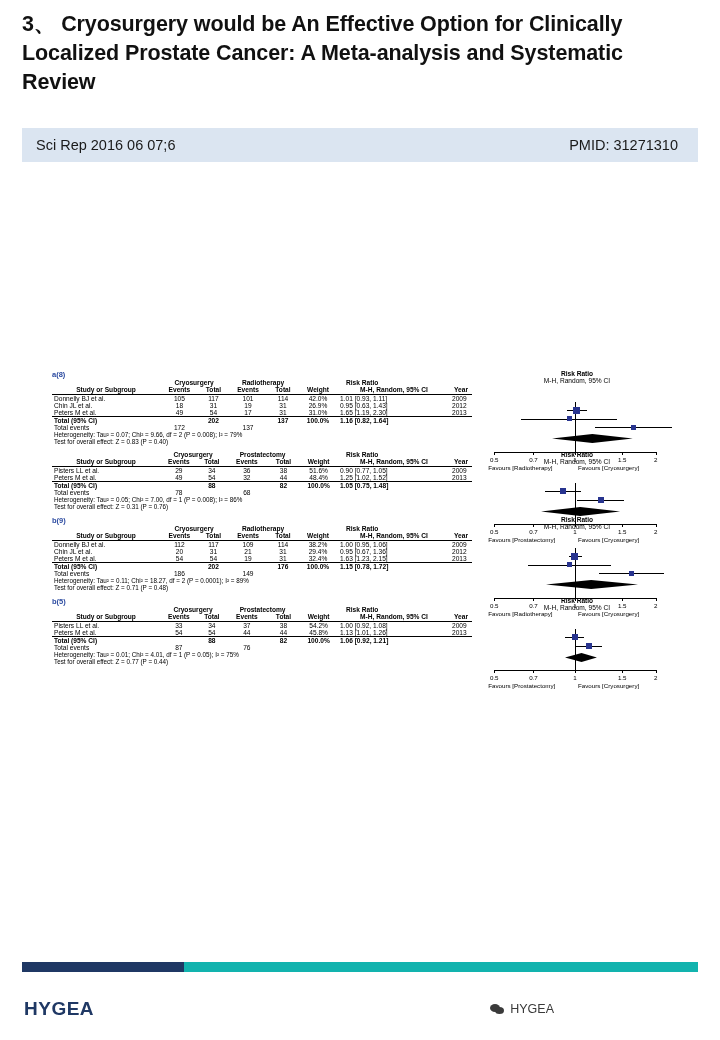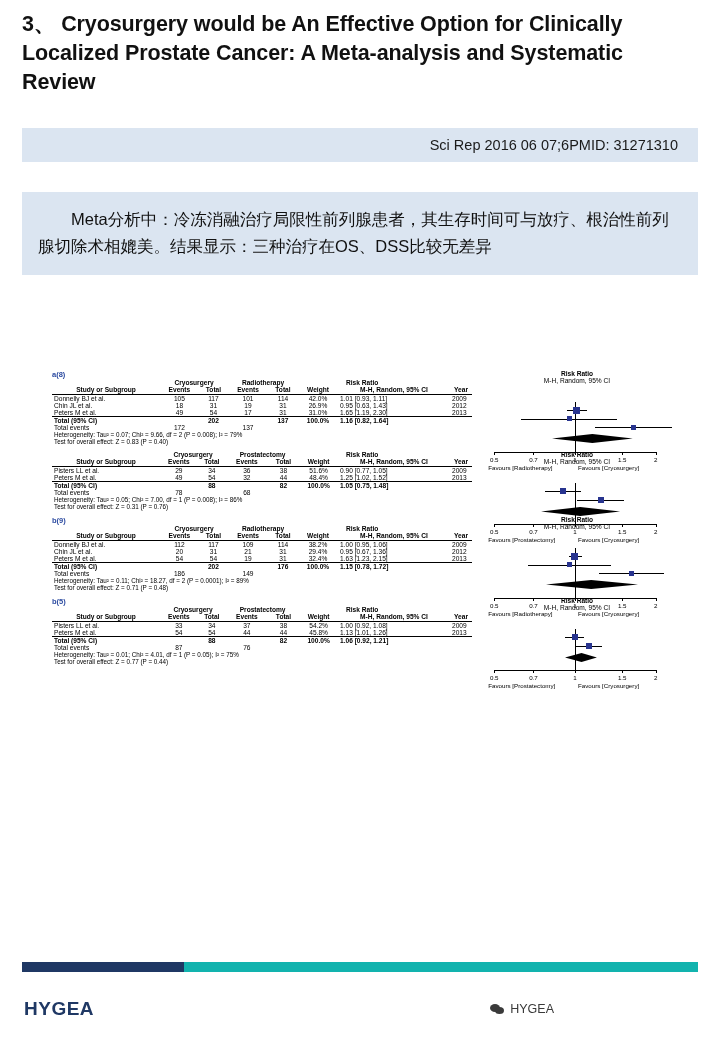--- a/index.html
+++ b/index.html
@@ -15,21 +15,21 @@
     position:absolute; left:22px; top:10px; width:676px;
     font-size:21.5px; font-weight:bold; line-height:1.35;
     color:#111; letter-spacing:-0.1px;
   }
 
   .cite-bar {
     position:absolute; left:22px; top:128px; width:676px; height:34px;
     background:#dbe5f1; display:flex; align-items:center;
     padding:0 14px; font-size:14.5px; color:#1a1a1a;
   }
-  .cite-bar .left { flex:1;text-align:right; }
+  .cite-bar .left { flex:1; }
   .cite-bar .right { padding-right:6px; }
 
   .abstract {
     position:absolute; left:22px; top:192px; width:676px;
     background:#dbe5f1; padding:14px 16px 16px 16px;
     font-size:16.5px; line-height:1.62; color:#111;
     text-indent:2em;
   }
 
   
@@ -88,21 +88,20 @@
 
 <div class="slide">
 
   <div class="title">3、 Cryosurgery would be An Effective Option for Clinically Localized Prostate Cancer: A Meta-analysis and Systematic Review</div>
 
   <div class="cite-bar">
     <div class="left">Sci Rep 2016 06 07;6</div>
     <div class="right">PMID: 31271310</div>
   </div>
 
-  <div class="abstract">Meta分析中：冷冻消融治疗局限性前列腺患者，其生存时间可与放疗、根治性前列腺切除术相媲美。结果显示：三种治疗在OS、DSS比较无差异</div>
 
   <div class="figure" id="figure">
       <div class="panel">
       <div class="ptag">a(8)</div>
       <table class="fp">
         <thead>
           <tr class="grp">
             <th></th>
               <th colspan="2">Cryosurgery</th>
               <th colspan="2">Radiotherapy</th>

